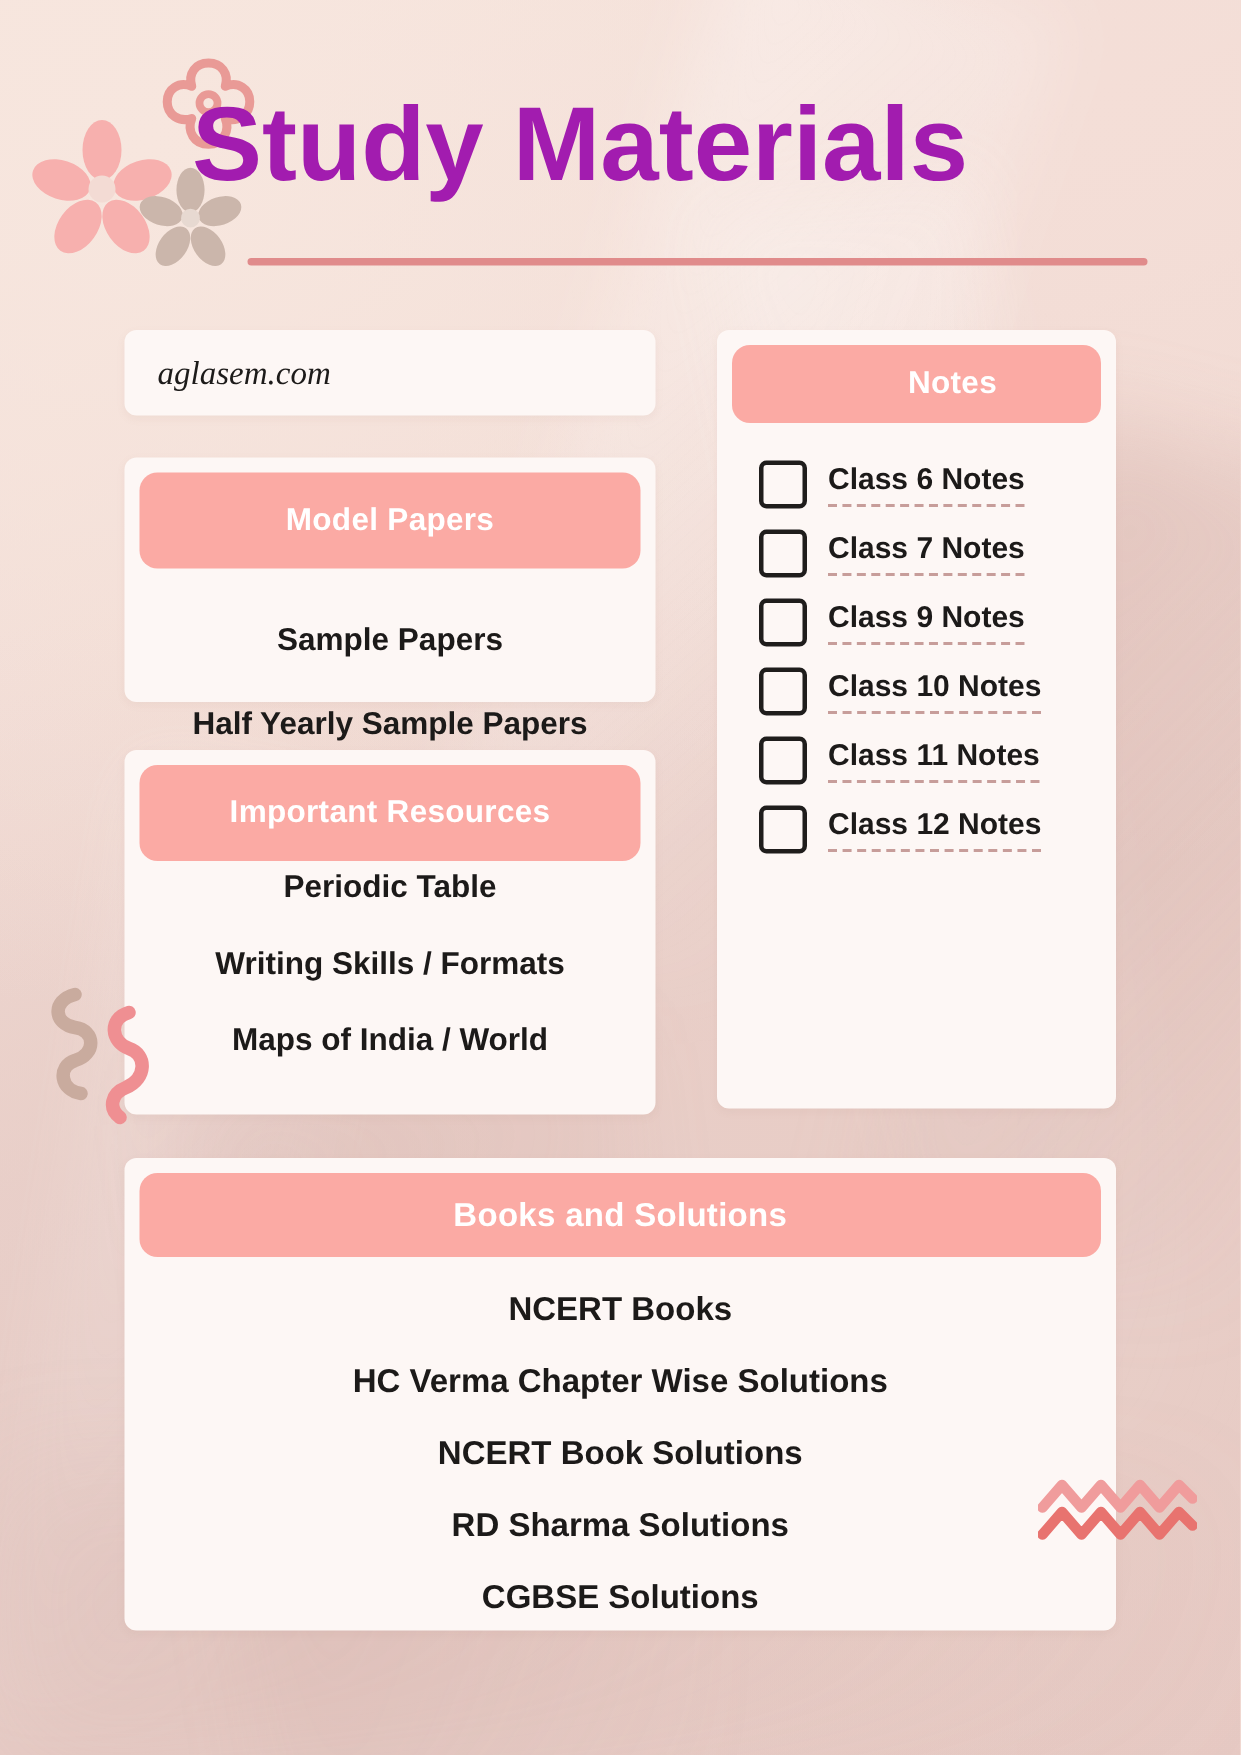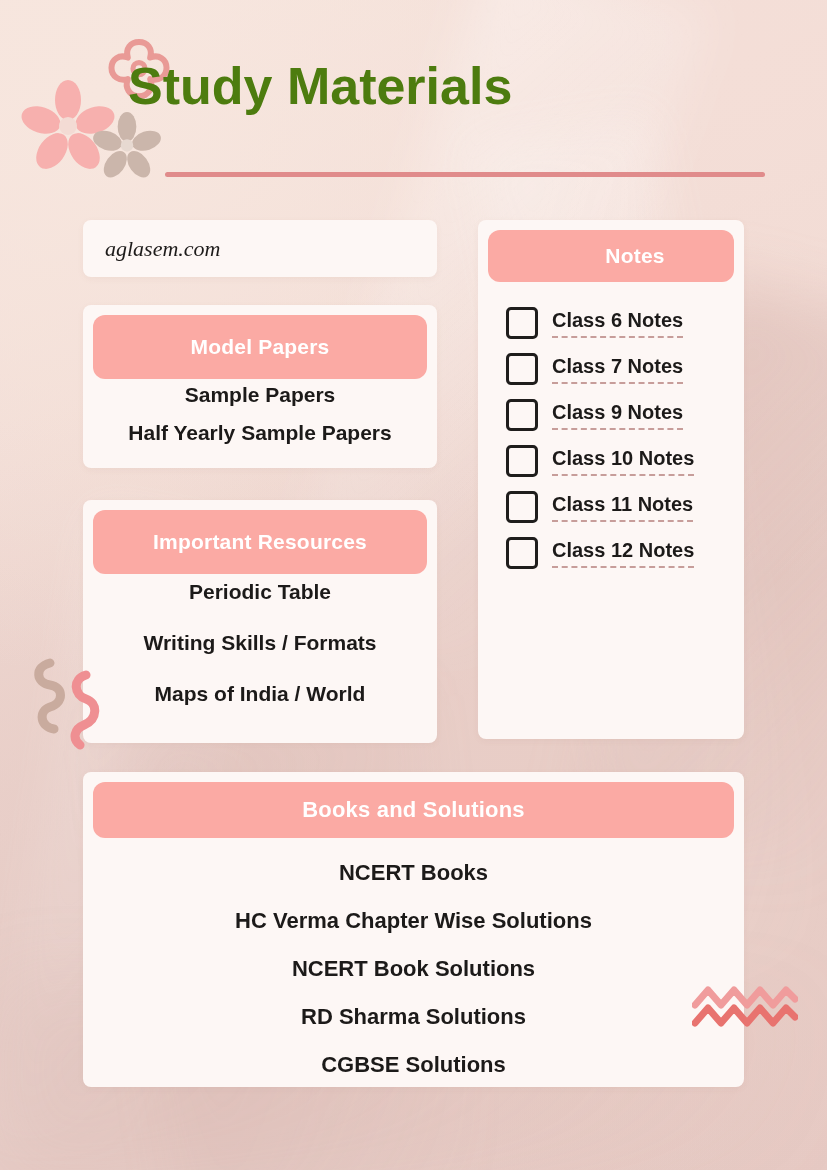--- a/index.html
+++ b/index.html
@@ -53,23 +53,23 @@
     position: absolute;
     left: 0; top: 56px;
     width: 827px;
     height: 140px;
   }
   .title {
     position: absolute;
     left: 128px;
     top: 0px;
     font-family: "Liberation Sans", sans-serif;
-    font-size: 52px;
+    font-size: 70px;
     font-weight: bold;
-    color: #4d7c0f;
+    color: #a21caf;
     letter-spacing: 0px;
     white-space: nowrap;
   }
   .title-rule {
     position: absolute;
     left: 165px;
     top: 116px;
     width: 600px;
     height: 5px;
     background: #e08b8b;
@@ -124,21 +124,21 @@
     transform: translateY(-50%);
     font-family: "Liberation Serif", serif;
     font-style: italic;
     font-size: 22px;
     color: #1d1b1a;
   }
 
   
   #card-model { left: 83px; top: 305px; width: 354px; height: 163px; }
   #card-model .card-body { top: 78px; }
-  #card-model .row { margin-bottom: 14px; }
+  #card-model .row { margin-bottom: 14px; margin-top: 32px; }
 
   
   #card-res { left: 83px; top: 500px; width: 354px; height: 243px; }
   #card-res .card-body { top: 80px; }
   #card-res .row { margin-bottom: 27px; }
 
   
   #card-notes { left: 478px; top: 220px; width: 266px; height: 519px; }
   #card-notes .card-head { height: 52px; padding-left: 48px; }
   .note-list { position: absolute; left: 0; right: 0; top: 80px; }

